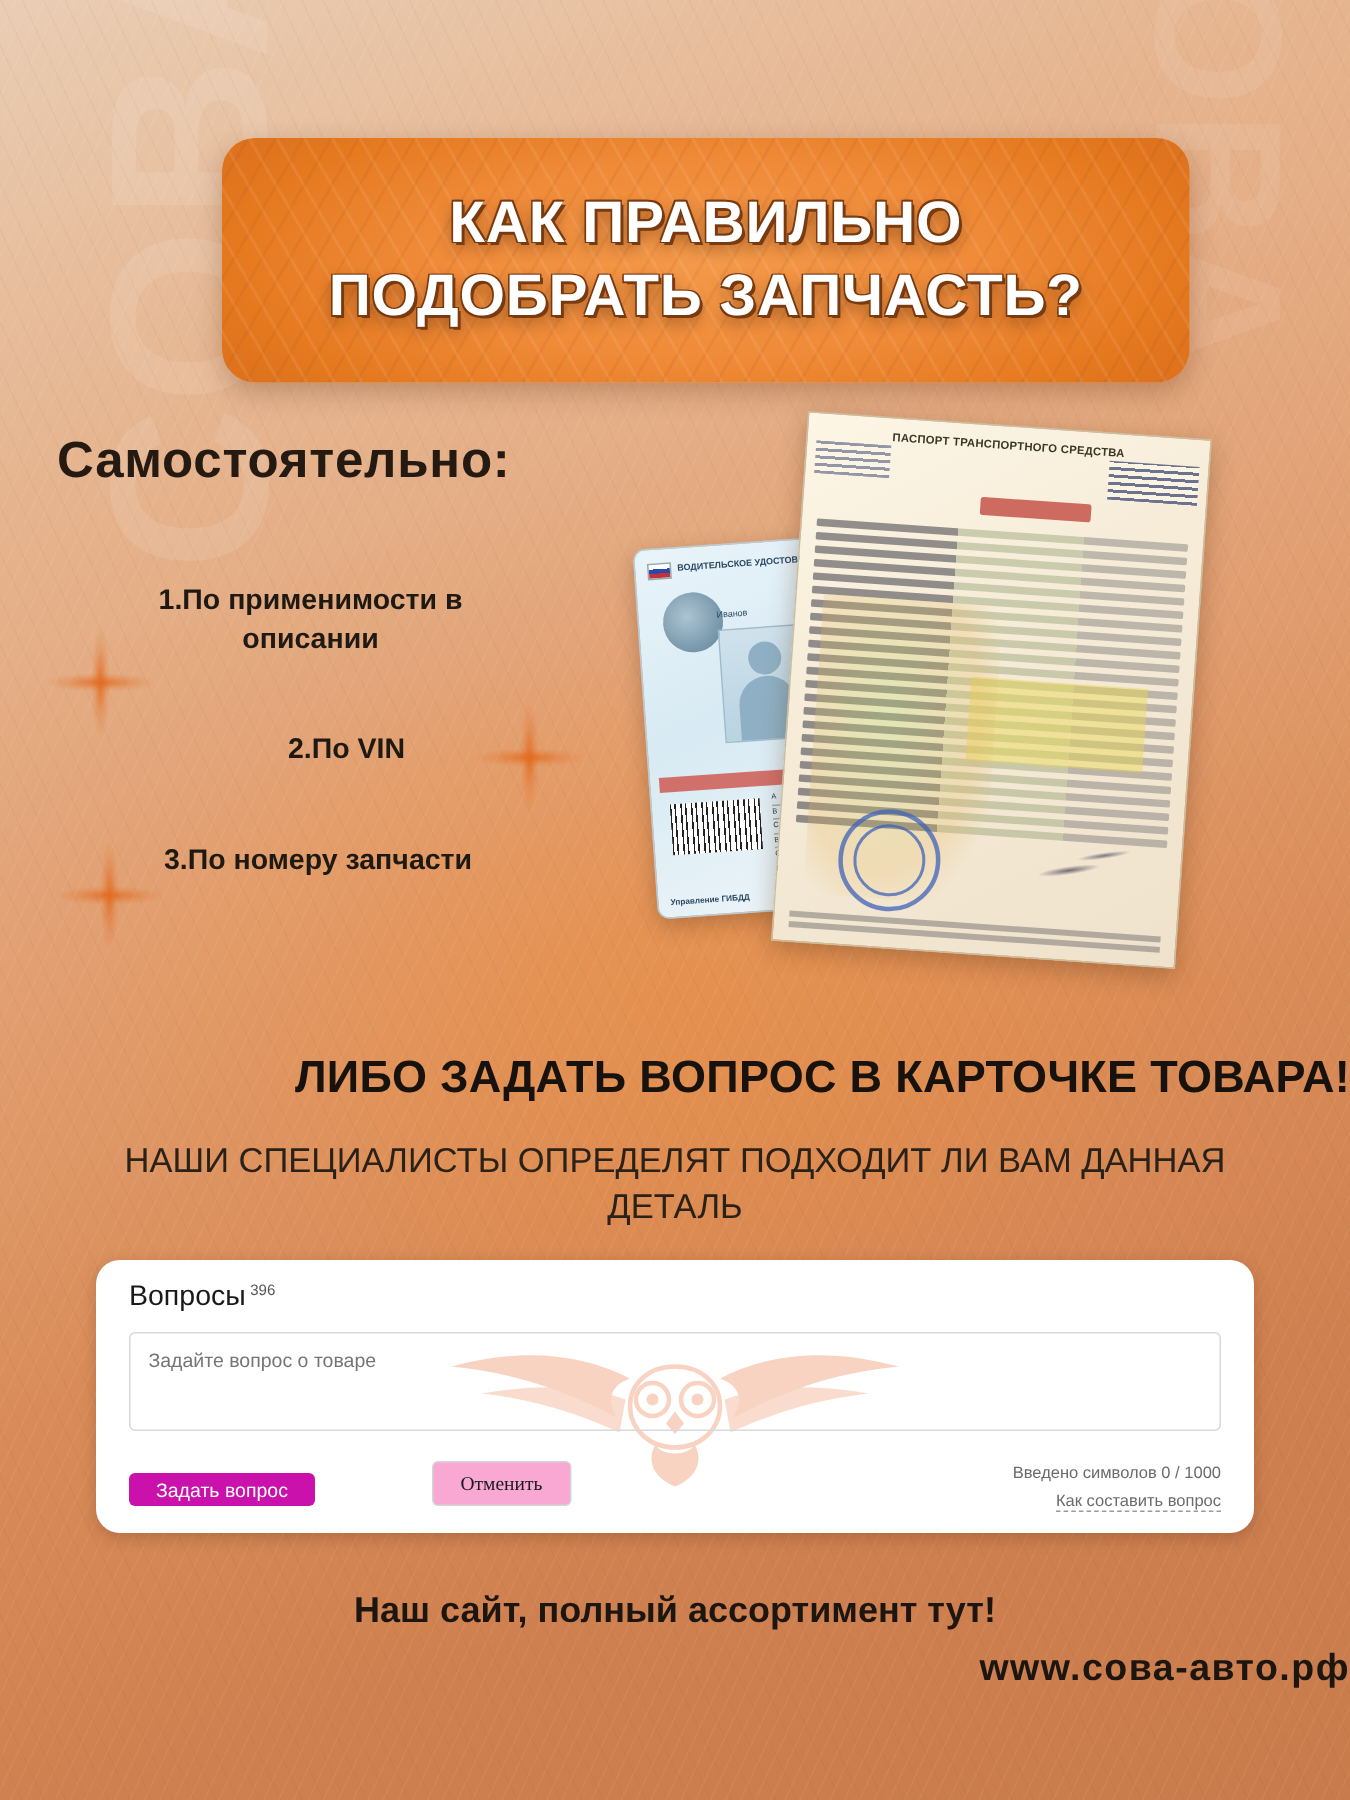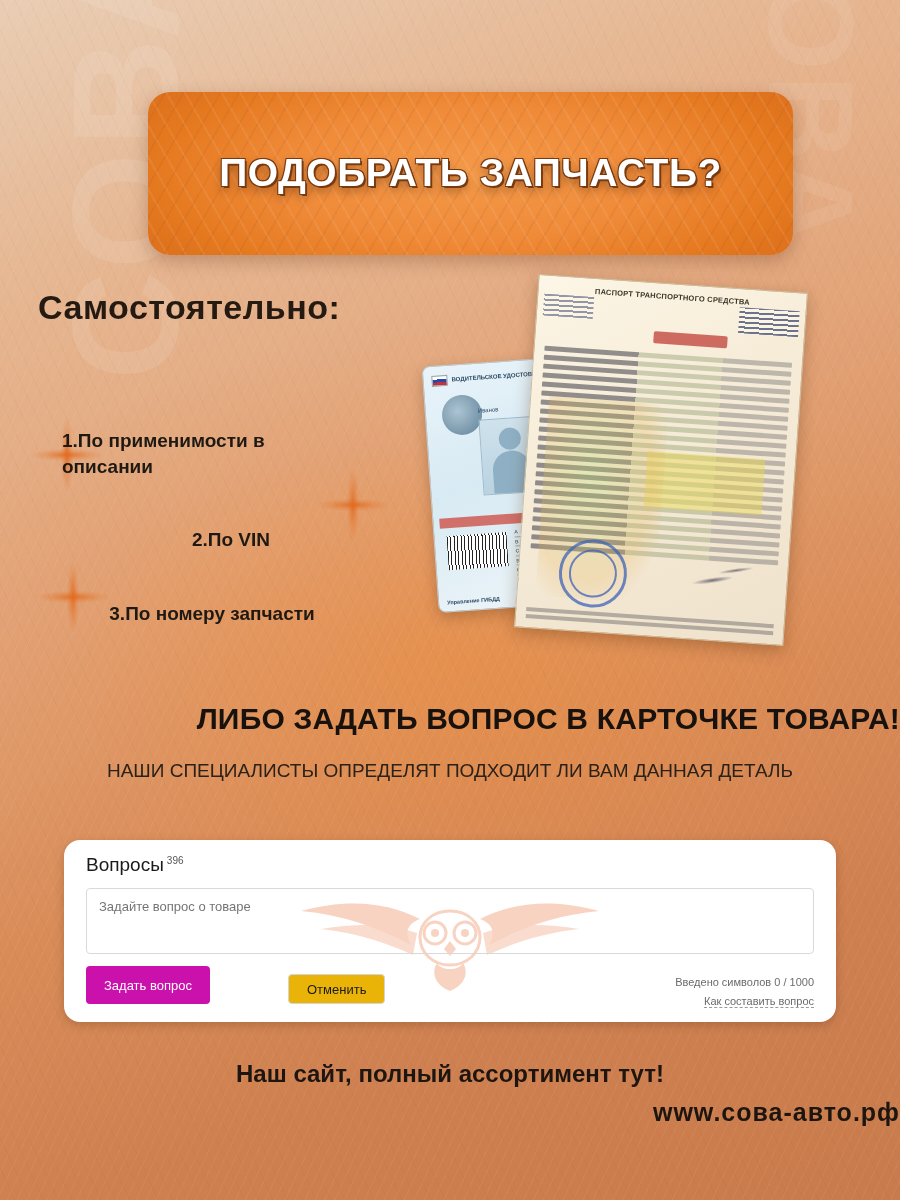--- a/index.html
+++ b/index.html
@@ -123,21 +123,21 @@
     font-size: 19px;
     font-weight: bold;
     color: #1f1913;
     text-align: center;
     margin-bottom: 48px;
     line-height: 1.35;
   }
   .step .num {
     font-weight: bold;
   }
-  .step-1 { width: 290px; text-align: left; margin-top: 40px; }
+  .step-1 { width: 290px; text-align: center; }
   .step-2 { width: 200px; text-align: right; padding-left: 8px;}
   .step-3 { width: 300px; text-align: center; }
 
   .spark {
     position: absolute;
     width: 70px;
     height: 70px;
     pointer-events: none;
   }
   .spark::before, .spark::after {
@@ -407,21 +407,21 @@
     color: #17120d;
     letter-spacing: 0.2px;
     margin-left: 23px;
   }
   .cta-sub {
     position: absolute;
     left: 70px;
     right: 70px;
     top: 758px;
     text-align: center;
-    font-size: 19px;
+    font-size: 23px;
     color: #2a2119;
     line-height: 1.35;
   }
 
   
   .qcard {
     position: absolute;
     left: 64px;
     top: 840px;
     width: 772px;
@@ -467,42 +467,42 @@
     color: #8a8a8a;
     padding: 10px 12px;
     box-sizing: border-box;
     resize: none;
     outline: none;
   }
   .qcard-ask {
     position: absolute;
     left: 22px;
     bottom: 18px;
-    height: 38px;
+    height: 22px;
     padding: 0 18px;
     border: none;
     border-radius: 4px;
     background: #cb11ab;
     color: #fff;
     font-size: 13px;
     font-family: "Liberation Sans", sans-serif;
     cursor: pointer;
   }
   .qcard-cancel {
     position: absolute;
     left: 224px;
     bottom: 18px;
     height: 30px;
     padding: 0 18px;
     border: 1px solid #d5d5d5;
     border-radius: 4px;
-    background: #eab308;
+    background: #f9a8d4;
     color: #1a1a1a;
     font-size: 13px;
-    font-family: Liberation Sans, sans-serif;
+    font-family: Liberation Serif, serif;
     cursor: pointer;
   }
   .qcard-counter {
     position: absolute;
     right: 22px;
     bottom: 34px;
     font-size: 11px;
     color: #6b6b6b;
   }
   .qcard-help {
@@ -539,20 +539,21 @@
 </head>
 <body>
 
 <div class="page">
   <div class="texture"></div>
   <div class="watermark-owl">СОВА</div>
   <div class="watermark-owl2">СОВА</div>
 
   <div class="banner">
     <div class="banner-title">
+      <div>КАК ПРАВИЛЬНО</div>
       <div>ПОДОБРАТЬ ЗАПЧАСТЬ?</div>
     </div>
   </div>
 
   <div class="section-heading">Самостоятельно:</div>
 
   <div class="spark spark-a"></div>
   <div class="spark spark-b"></div>
   <div class="spark spark-c"></div>
 

